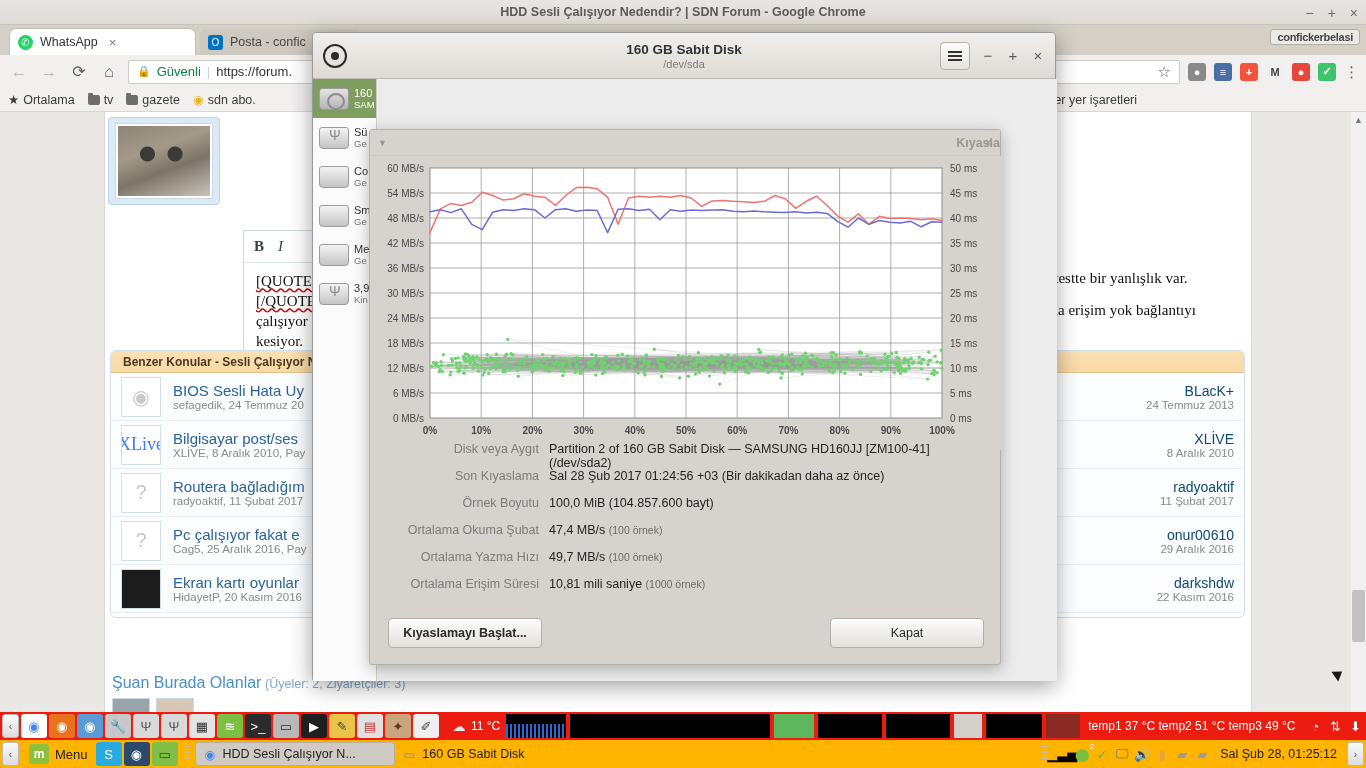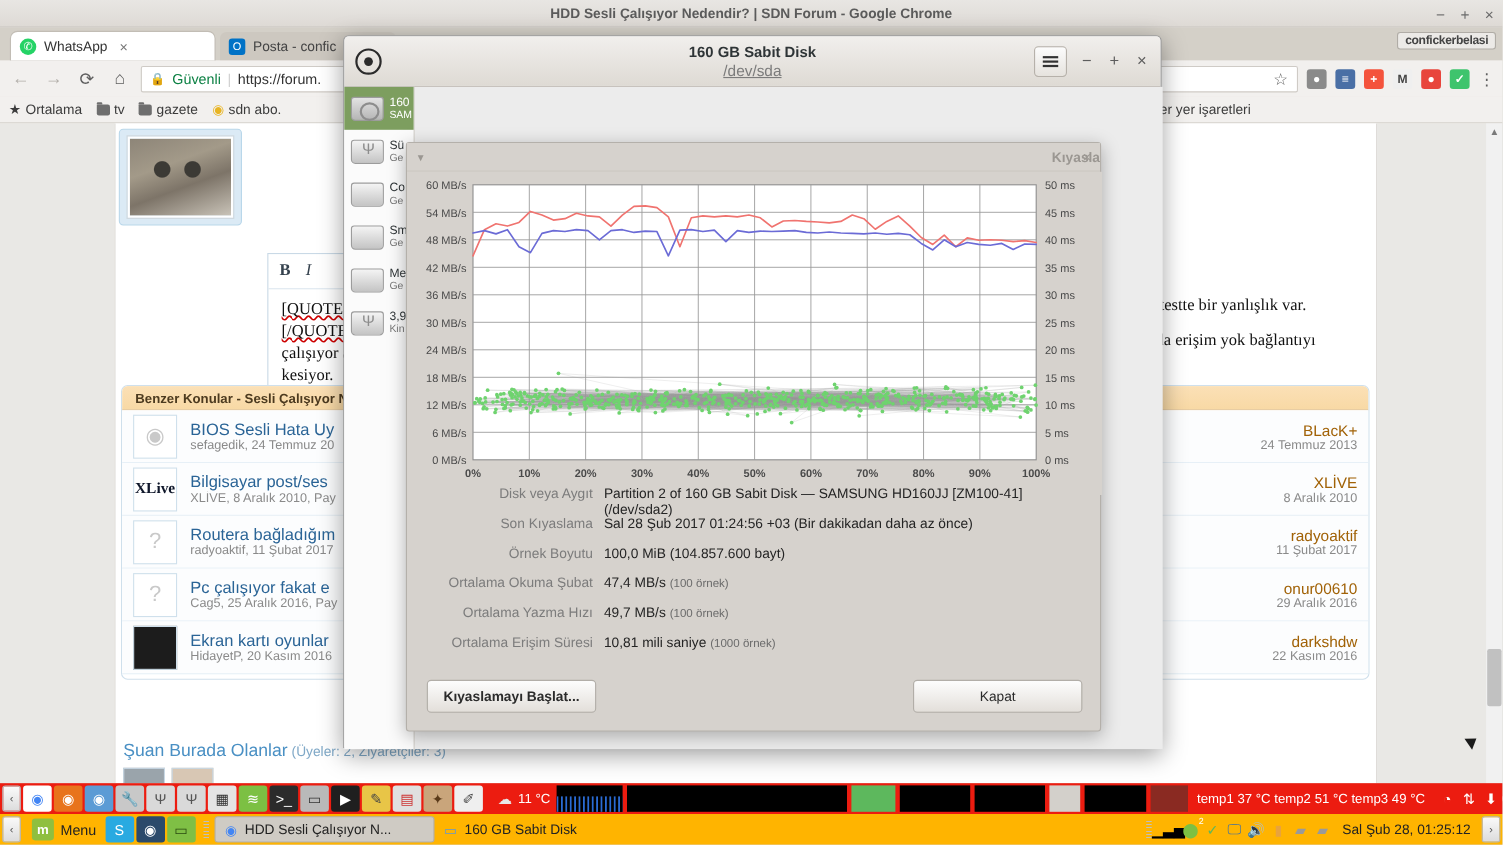--- a/index.html
+++ b/index.html
@@ -100,21 +100,21 @@
   .similar-head { height:22px; background:linear-gradient(#fbe0b6,#f8d9a5); border-bottom:1px solid #e3c291; display:flex; align-items:center; padding:0 12px; font-size:12px; color:#4c3a1f; font-weight:bold;}
   .sim-row { height:48px; border-bottom:1px solid #e7f0f7; display:flex; align-items:center; padding:0 10px; background:#fcfdfe; }
   .sim-avatar { width:40px; height:40px; border:1px solid #cfe0ec; background:#fff; margin-right:12px; flex:none; display:flex; align-items:center; justify-content:center; font-size:20px; color:#c9c9c9; overflow:hidden;}
   .sim-main { flex:1; min-width:0; }
   .sim-title { color:#2a6496; font-size:15px; white-space:nowrap; overflow:hidden; }
   .sim-meta { color:#8a8a8a; font-size:11.5px; white-space:nowrap; overflow:hidden; }
   .sim-nums { width:66px; text-align:right; font-size:13px; color:#3a3a3a; padding-right:10px; border-right:1px solid #e7f0f7;}
   .sim-nums .n1 { font-size:14px; }
   .sim-nums .n2 { font-size:11.5px; color:#6d6d6d; }
   .sim-user { width:190px; text-align:right; padding-left:14px;}
-  .sim-user .u { color:#a16207; font-size:14px; }
+  .sim-user .u { color:#0c4a6e; font-size:14px; }
   .sim-user .d { color:#8a8a8a; font-size:11.5px; }
 
   .online-box { position:absolute; left:112px; top:562px; width:1135px; }
   .online-title { font-size:16px; color:#4a90c4; }
   .online-sub { font-size:12.5px; color:#7fa8c7; }
   .online-avs { margin-top:6px; display:flex; gap:6px; }
   .online-av { width:38px; height:26px; border:1px solid #c8d8e4; background:#9aa4ab; }
 
   .page-scrollbar { position:absolute; right:0; top:0; width:15px; height:600px; background:#f1f1f1; }
   .page-thumb { position:absolute; right:1px; top:478px; width:13px; height:52px; background:#c1c1c1; border-radius:2px;}
@@ -128,21 +128,21 @@
   }
   .disks-header {
     height:46px; background:linear-gradient(#f1efed,#dedad4);
     border-bottom:1px solid #bfbab3; border-radius:4px 4px 0 0;
     display:flex; align-items:center; padding:0 10px; position:relative;
   }
   .disks-appicon { width:24px; height:24px; border-radius:50%; border:2.5px solid #2b2b2b; display:flex; align-items:center; justify-content:center; }
   .disks-appicon i { width:8px; height:8px; border-radius:50%; background:#2b2b2b; display:block; }
   .disks-titles { position:absolute; left:0; right:0; text-align:center; pointer-events:none;}
   .disks-title { font-size:13.5px; font-weight:bold; color:#2e3436; }
-  .disks-subtitle { font-size:14px; color:#7b7b7b; margin-top:1px;text-decoration:underline; }
+  .disks-subtitle { font-size:11px; color:#7b7b7b; margin-top:1px; }
   .disks-hdr-right { margin-left:auto; display:flex; align-items:center; gap:11px; z-index:2;}
   .hamburger-btn { width:30px; height:28px; border:1px solid #b6b1aa; border-radius:4px; background:linear-gradient(#fcfcfc,#e6e3de); display:flex; align-items:center; justify-content:center; }
   .hamburger-btn i { width:14px; height:2px; background:#333; position:relative; display:block; }
   .hamburger-btn i:before, .hamburger-btn i:after { content:""; position:absolute; left:0; width:14px; height:2px; background:#333;}
   .hamburger-btn i:before { top:-4px; } .hamburger-btn i:after { top:4px; }
   .wbtn { font-size:15px; color:#5d5d5d; width:14px; text-align:center;}
 
   .disks-body { position:absolute; left:0; top:46px; width:744px; height:602px; background:#ececec; }
   .device-list { position:absolute; left:0; top:0; width:64px; height:602px; background:#fbfbfb; border-right:1px solid #d0cdc8; }
   .dev-item { height:39px; display:flex; align-items:center; padding-left:6px; gap:5px; }
@@ -342,21 +342,21 @@
           <div class="n1">1</div>
           <div class="n2">.654</div>
         </div>
         <div class="sim-user">
           <div class="u">BLacK+</div>
           <div class="d">24 Temmuz 2013</div>
         </div>
       </div>
 
       <div class="sim-row">
-        <div class="sim-avatar" style="font-size:14px;color:#0f172a;font-weight:bold;font-family:'Liberation Serif',serif">XLive</div>
+        <div class="sim-avatar" style="font-size:18px;color:#3b82f6;font-weight:normal;font-family:'Liberation Serif',serif">XLive</div>
         <div class="sim-main">
           <div class="sim-title">Bilgisayar post/ses</div>
           <div class="sim-meta">XLİVE, 8 Aralık 2010, Pay</div>
         </div>
         <div class="sim-nums">
           <div class="n1">0</div>
           <div class="n2">.266</div>
         </div>
         <div class="sim-user">
           <div class="u">XLİVE</div>

